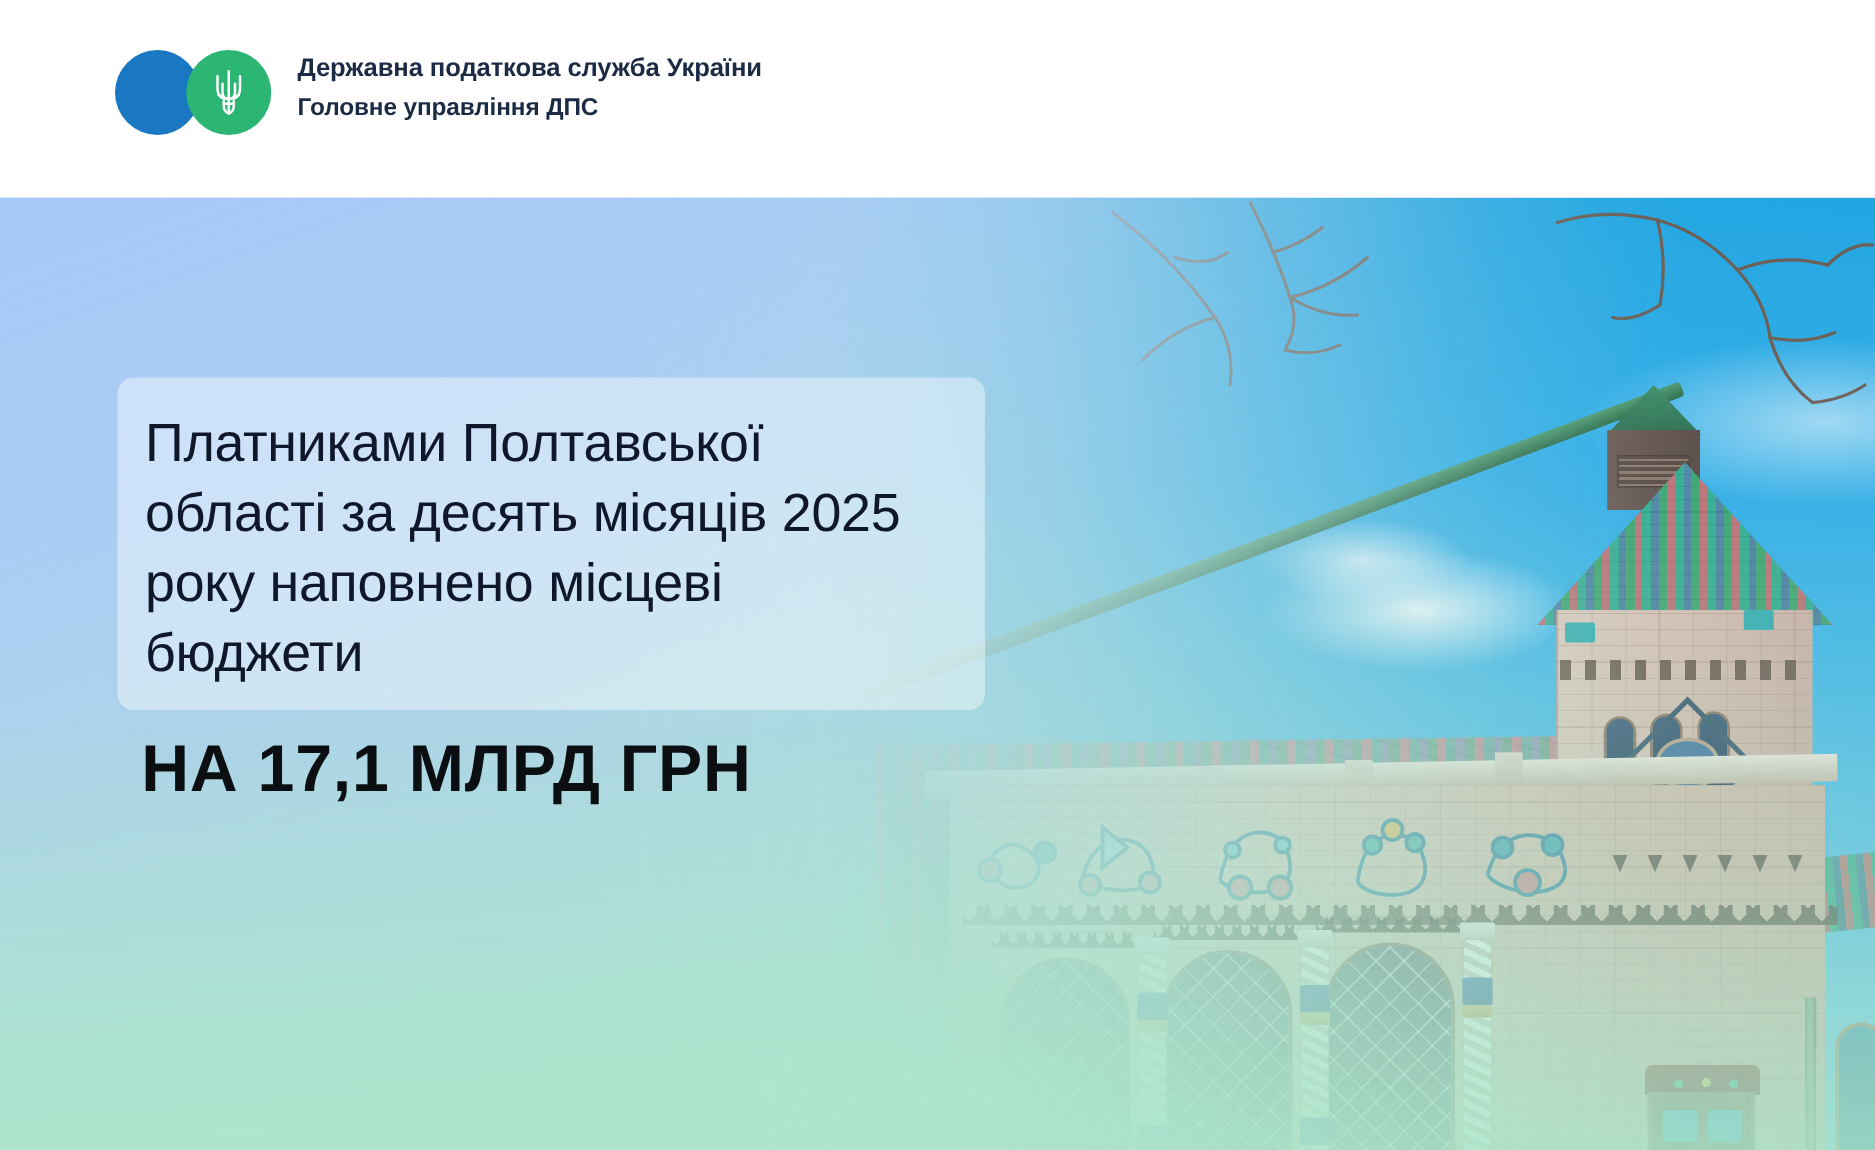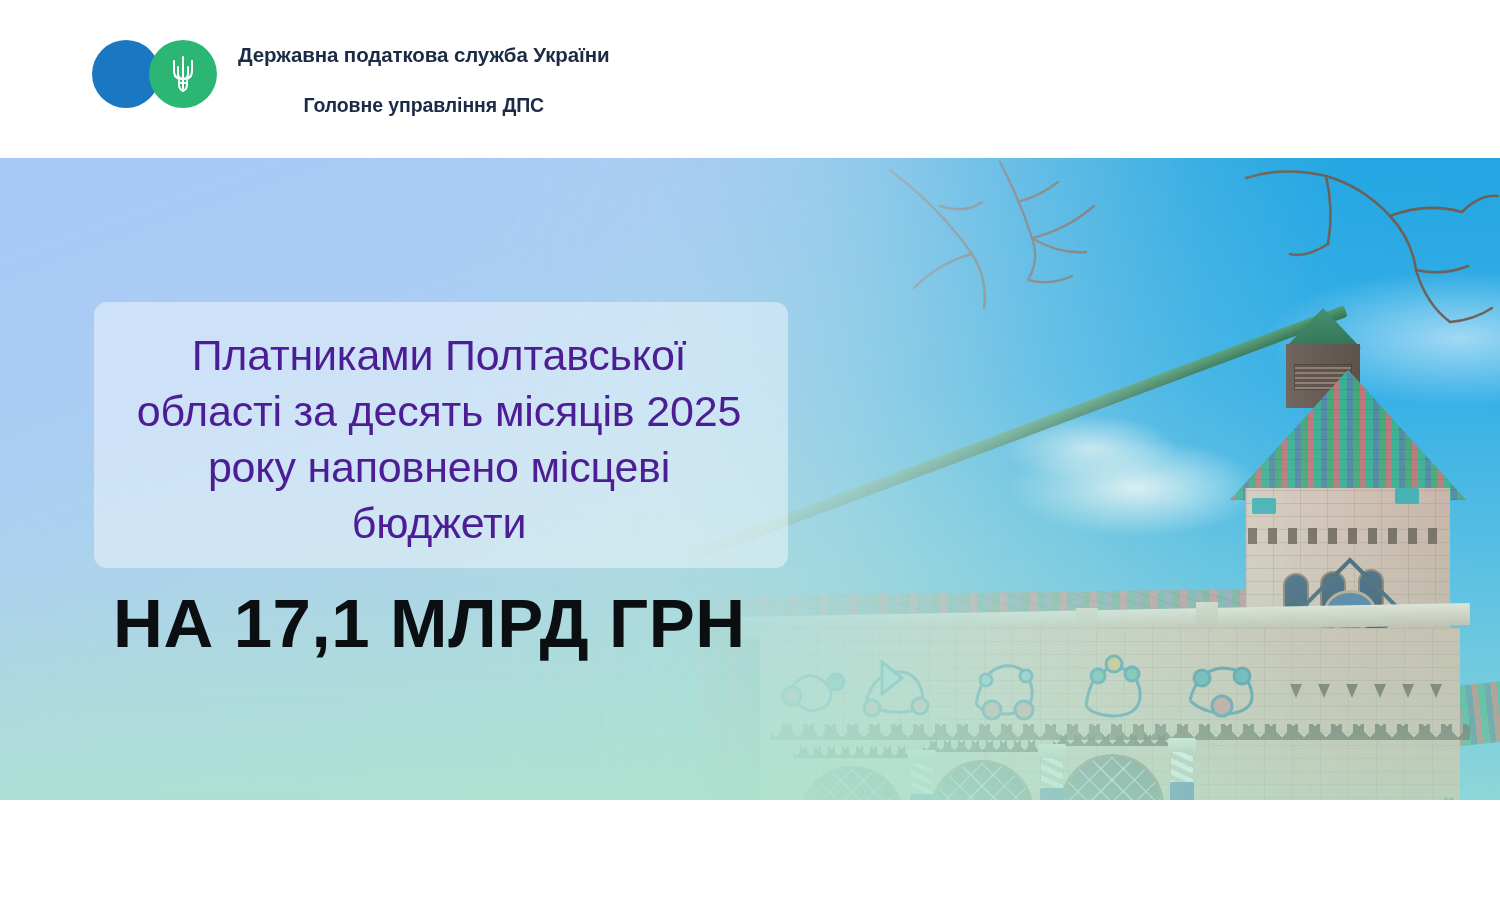--- a/index.html
+++ b/index.html
@@ -7,24 +7,23 @@
 
   html, body {
     width:1500px; height:920px;
     background:#ffffff;
     font-family:"Liberation Sans", sans-serif;
     overflow:hidden;
   }
 
   .poster {
     position:relative;
-    width:1500px; height:800px;
+    width:1500px; height:920px;
     overflow:hidden;
     background:#ffffff;
-    text-align:center;
   }
 
   
   .header {
     position:absolute;
     top:0; left:0;
     width:1500px; height:158px;
     background:#ffffff;
     z-index:40;
     display:flex;
@@ -74,21 +73,21 @@
     line-height:1.35;
     white-space:nowrap;
   }
   .logo-line2, .logo-line3 {
     font-size:19.5px;
     font-weight:700;
     letter-spacing:-0.1px;
     line-height:1.42;
     white-space:nowrap;
   }
-  .logo-line2 { margin-top:23px; }
+  .logo-line2 { margin-top:4px; }
 
   
   .stage {
     position:absolute;
     top:158px; left:0;
     width:1500px; height:762px;
     overflow:hidden;
     background:#A9C9F6;
   }
 
@@ -469,28 +468,28 @@
     left:94px; top:144px;      
     width:694px; height:266px; 
     background:rgba(255,255,255,0.42);
     border-radius:13px;
     padding:26px 26px 0 22px;
   }
   .headline {
     font-size:43px;
     font-weight:400;
     line-height:1.30;
-    color:#4c1d95;
+    color:#0f172a;
     letter-spacing:-0.2px;
   }
 
   .amount {
     position:absolute;
     left:113px; top:430px;  
-    font-size:69px;
+    font-size:53px;
     font-weight:700;
     color:#0c0f12;
     letter-spacing:0.6px;
     line-height:1.05;
     white-space:nowrap;
   }
 </style>
 </head>
 <body>
 

